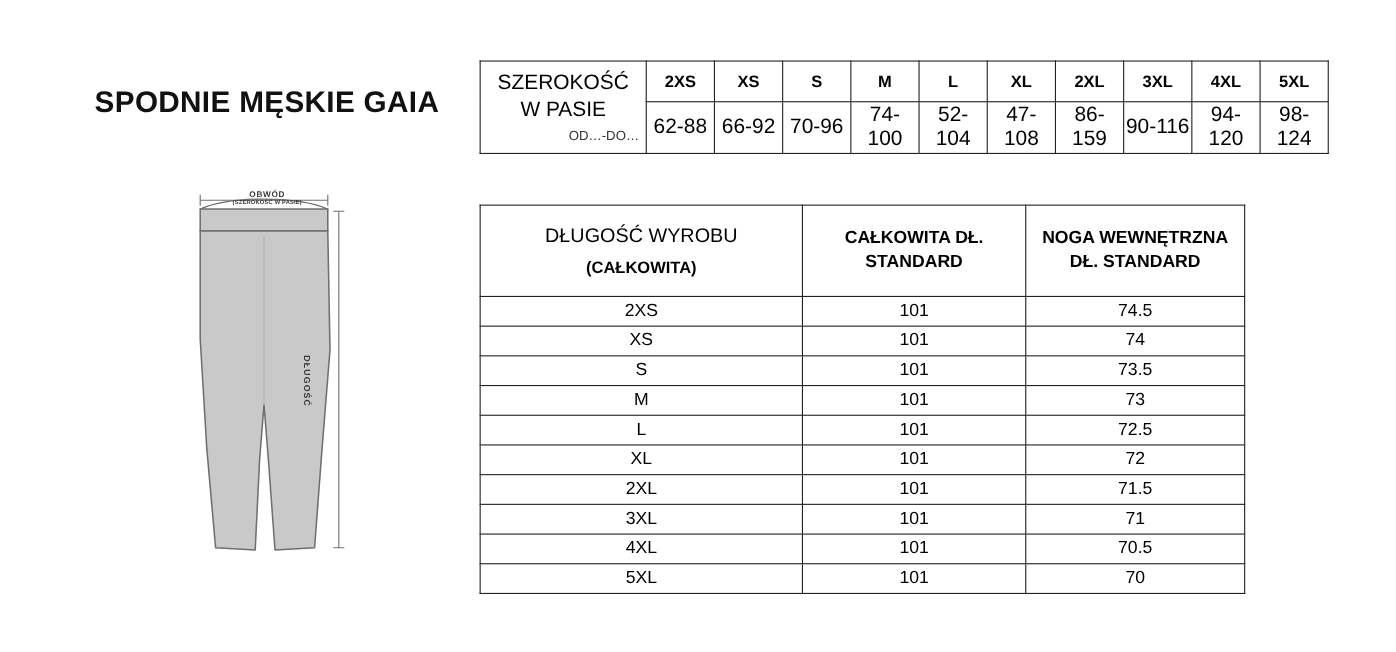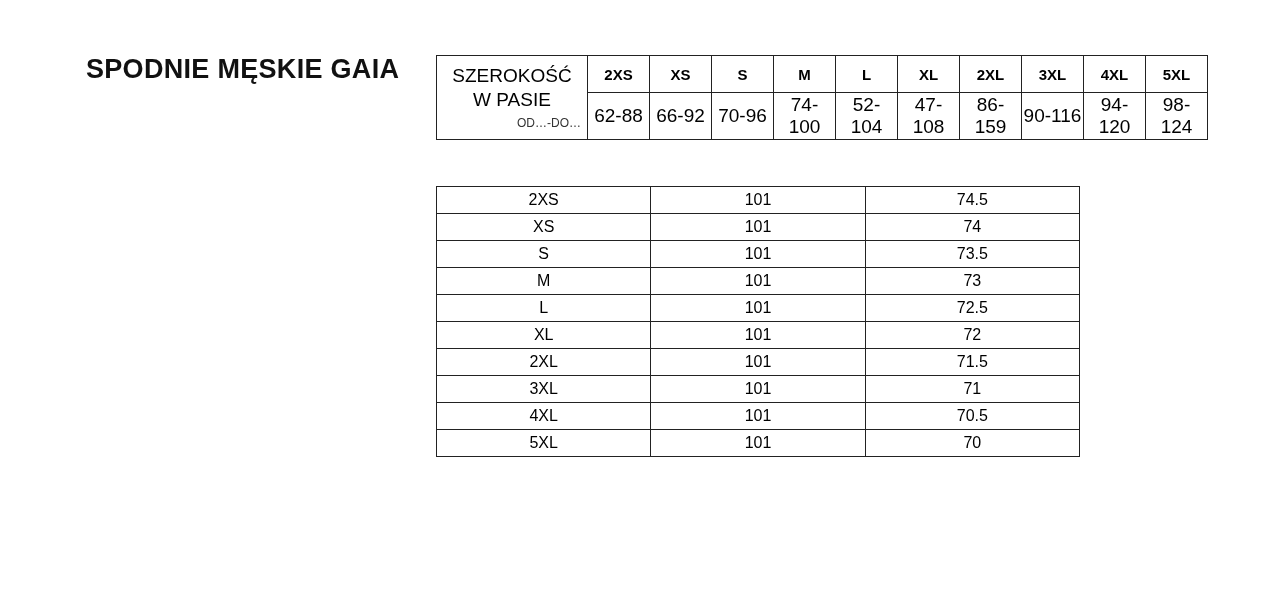--- a/index.html
+++ b/index.html
@@ -21,21 +21,21 @@
     position: absolute;
     left: 0;
     top: 0;
     width: 430px;
     height: 593px;
   }
 
   #product-title {
     position: absolute;
     left: 86px;
-    top: 50px;
+    top: 74px;
     width: 330px;
     font-size: 27px;
     font-weight: bold;
     line-height: 1.45;
     letter-spacing: 0.3px;
     color: #111111;
   }
 
   #garment-figure {
     position: absolute;
@@ -154,20 +154,60 @@
   #length-table .col-total { width: 186px; }
   #length-table .col-inseam { width: 182px; }
 </style>
 </head>
 <body>
 
 <div id="left-panel">
 
   <div id="product-title">SPODNIE MĘSKIE GAIA</div>
 
+  <div id="garment-figure">
+    <svg width="220" height="360" viewBox="0 0 220 360">
+
+      <path d="M42,22 L158,22 L158,42 L42,42 Z" fill="#c9c9c9" stroke="#6f6f6f" stroke-width="1.4"></path>
+
+      <path d="M42,42
+               L158,42
+               L160,150
+               L152,250
+               L146,330
+               L110,332
+               L104,250
+               L100,200
+               L96,250
+               L92,332
+               L56,330
+               L48,240
+               L42,140
+               Z" fill="#c9c9c9" stroke="#6f6f6f" stroke-width="1.4" stroke-linejoin="round"></path>
+
+      <path d="M100,46 L100,200" fill="none" stroke="#b0b0b0" stroke-width="1"></path>
+
+      <path d="M42,22 C70,10 130,10 158,22" fill="none" stroke="#6f6f6f" stroke-width="1.2"></path>
+
+      <line x1="42" y1="14" x2="158" y2="14" stroke="#6f6f6f" stroke-width="1"></line>
+      <line x1="42" y1="9" x2="42" y2="19" stroke="#6f6f6f" stroke-width="1"></line>
+      <line x1="158" y1="9" x2="158" y2="19" stroke="#6f6f6f" stroke-width="1"></line>
+
+      <line x1="168" y1="24" x2="168" y2="330" stroke="#6f6f6f" stroke-width="1"></line>
+      <line x1="163" y1="24" x2="173" y2="24" stroke="#6f6f6f" stroke-width="1"></line>
+      <line x1="163" y1="330" x2="173" y2="330" stroke="#6f6f6f" stroke-width="1"></line>
+    </svg>
+
+    <div class="fig-label" id="label-obwod">
+      <span>OBWÓD</span>
+      <span class="sub">(SZEROKOŚĆ W PASIE)</span>
+    </div>
+
+    <div class="fig-label" id="label-dlugosc">DŁUGOŚĆ</div>
+  </div>
 
 </div>
 
 <table id="width-table">
   <tbody>
     <tr>
       <td class="rowhead" rowspan="2">
         <span>SZEROKOŚĆ W PASIE</span>
         <span class="small">OD…-DO…</span>
       </td>
@@ -193,20 +233,28 @@
       <td>90-116</td>
       <td>94-120</td>
       <td>98-124</td>
     </tr>
   </tbody>
 </table>
 
 <table id="length-table">
   <tbody>
     <tr>
+      <td class="head-cell col-size">
+        <span class="head-main">DŁUGOŚĆ WYROBU</span>
+        <span class="head-sub">(CAŁKOWITA)</span>
+      </td>
+      <td class="head-cell col-total">CAŁKOWITA DŁ. STANDARD</td>
+      <td class="head-cell col-inseam">NOGA WEWNĘTRZNA DŁ. STANDARD</td>
+    </tr>
+    <tr>
       <td>2XS</td>
       <td>101</td>
       <td>74.5</td>
     </tr>
     <tr>
       <td>XS</td>
       <td>101</td>
       <td>74</td>
     </tr>
     <tr>

